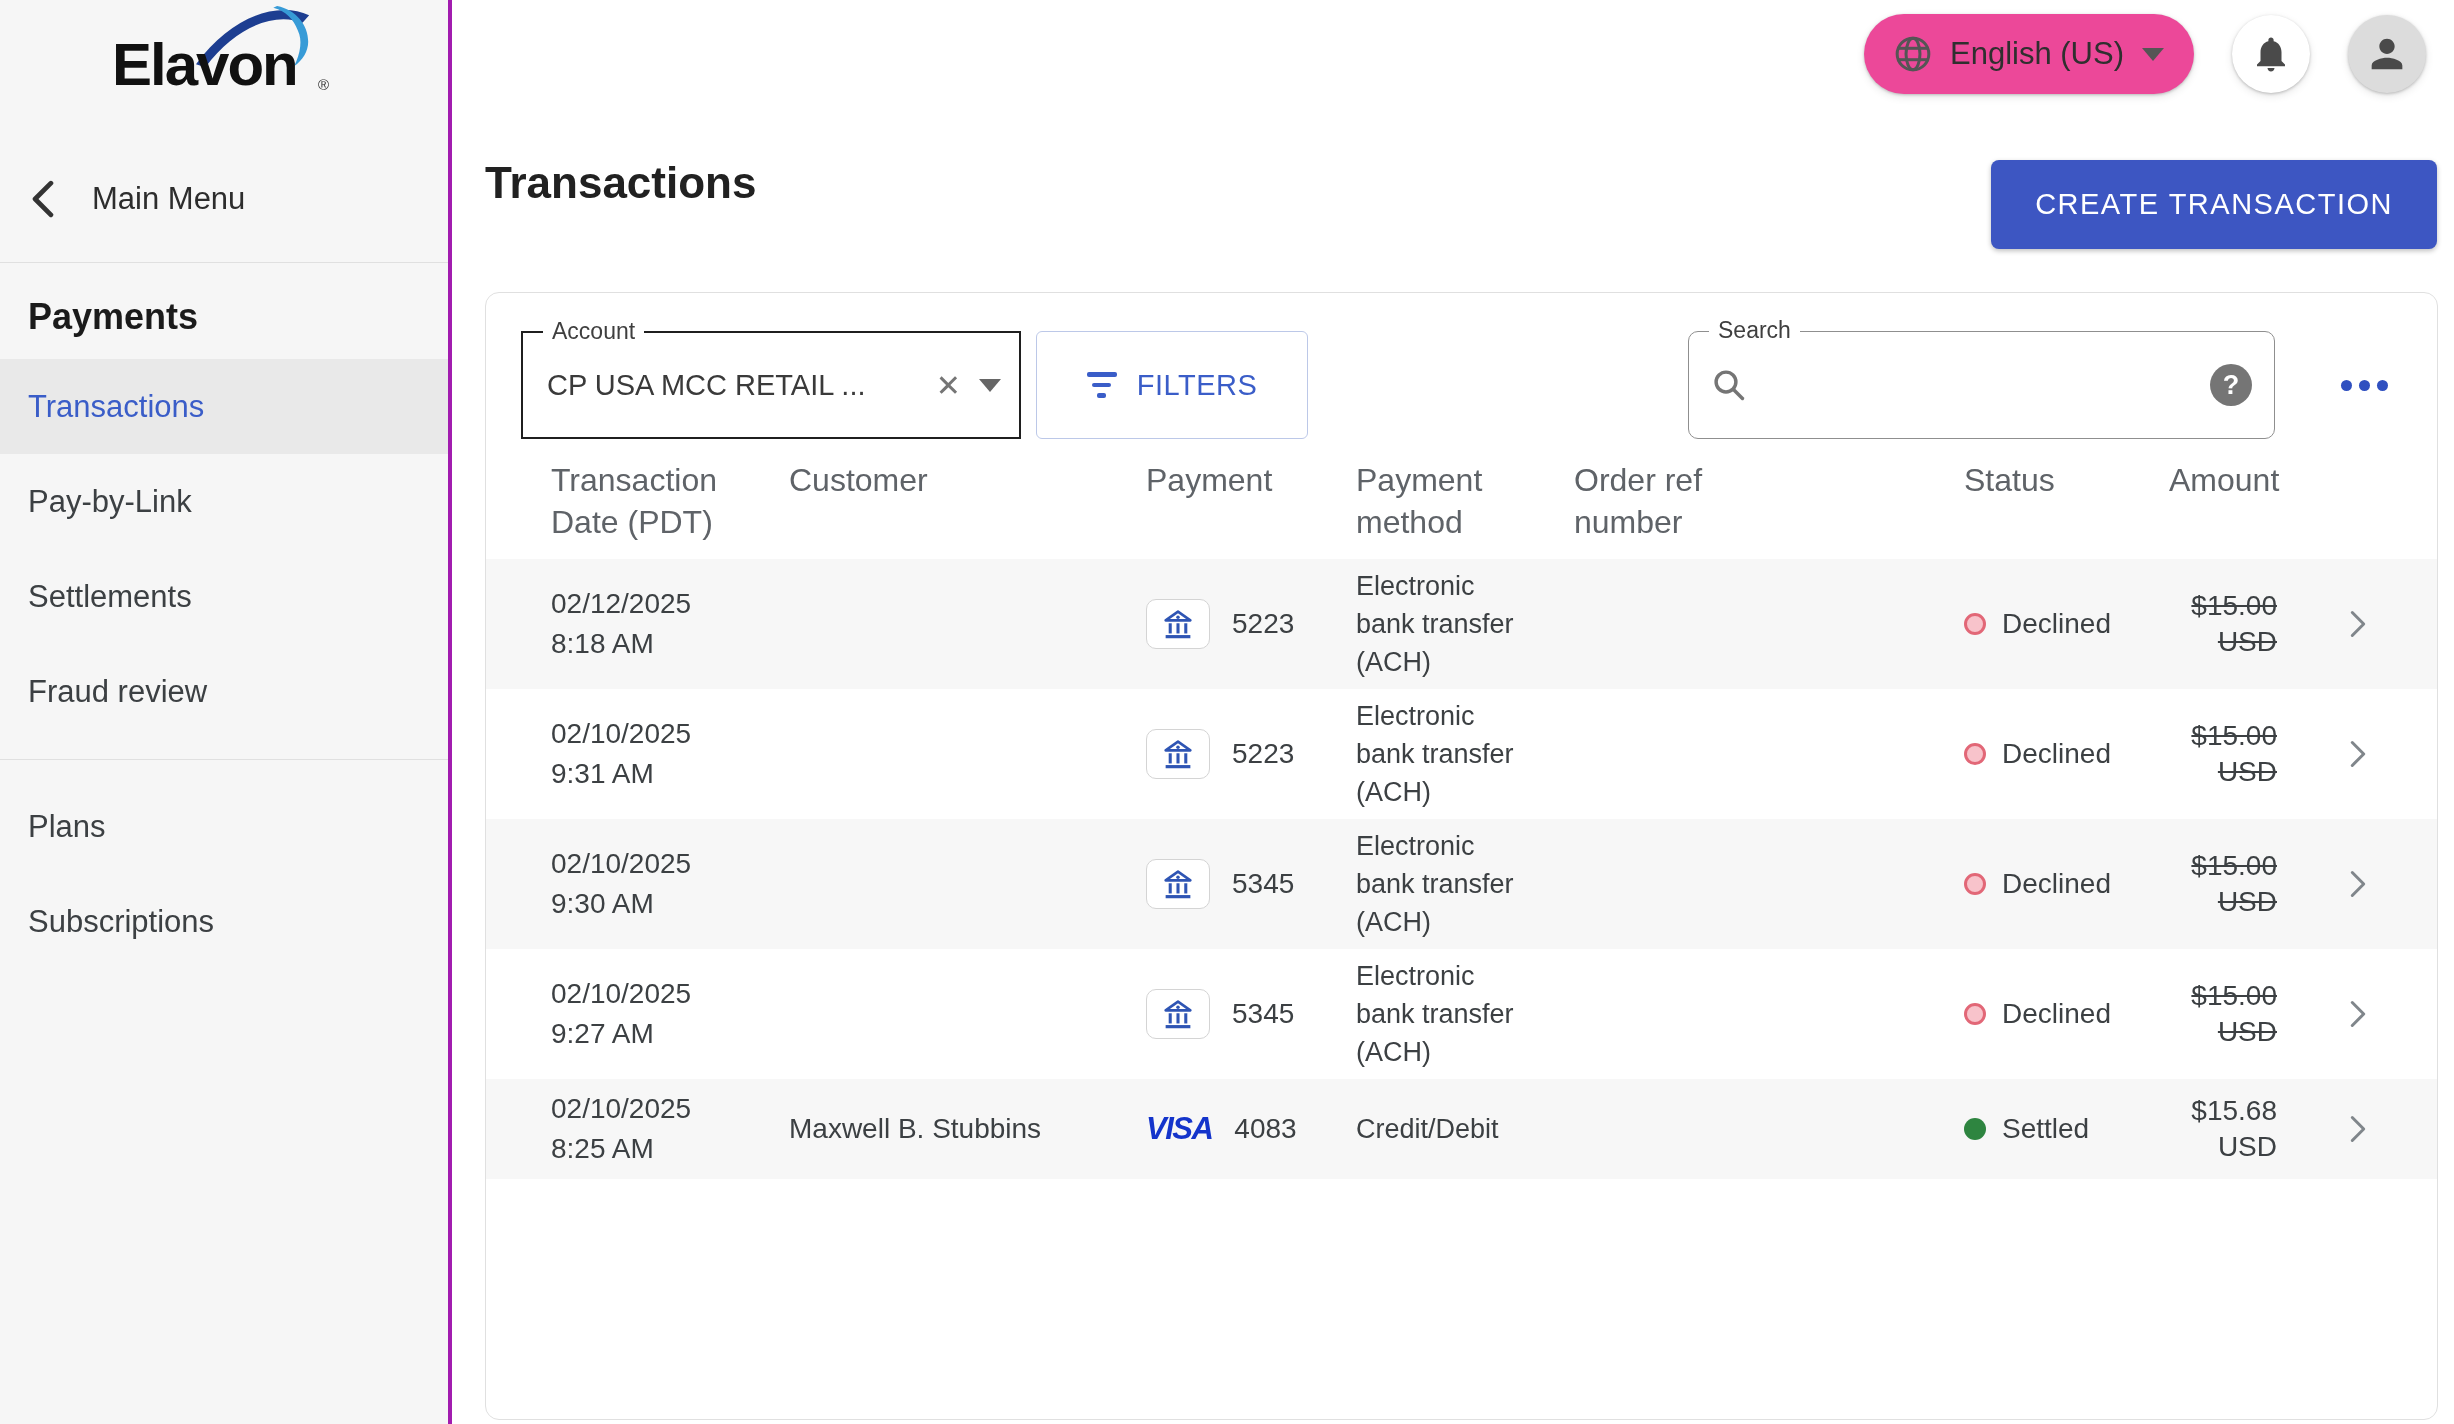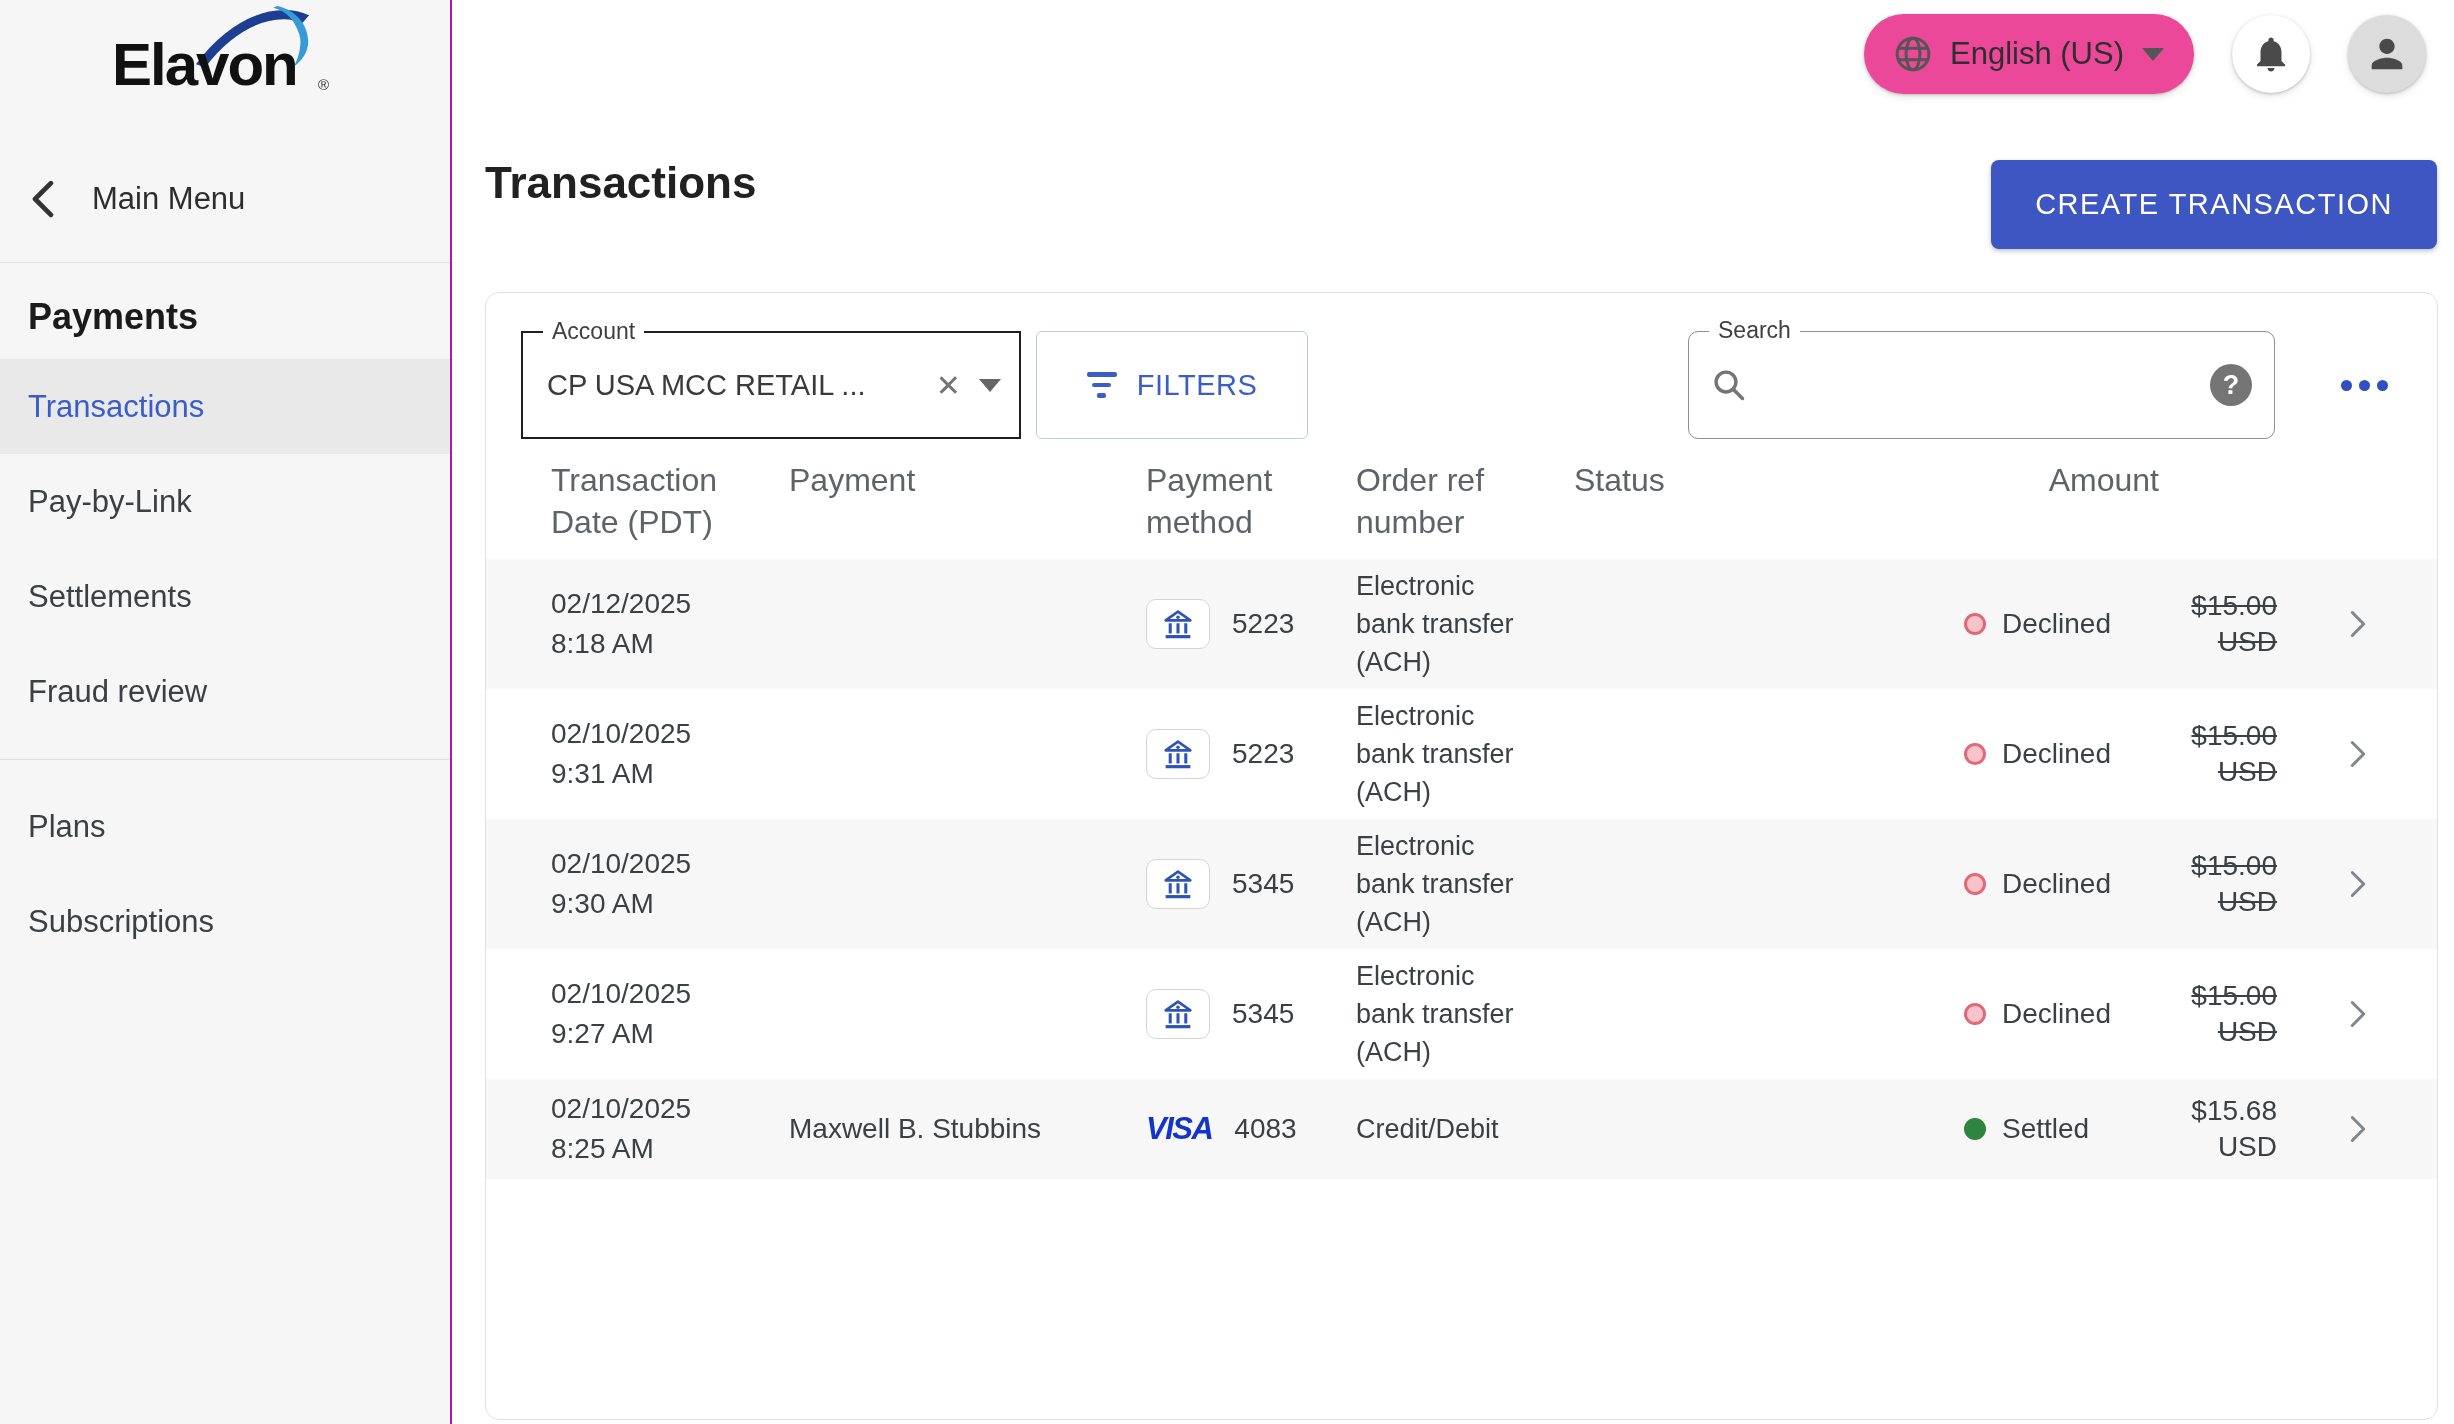--- a/index.html
+++ b/index.html
@@ -4,21 +4,21 @@
 <style>
   * { margin:0; padding:0; box-sizing:border-box; }
   html,body { width:2454px; height:1424px; }
   body {
     font-family:"Liberation Sans", sans-serif;
     background:#ffffff; color:#3c4043; position:relative; overflow:hidden;
   }
 
   
   .sidebar { position:absolute; left:0; top:0; bottom:0; width:452px;
-    background:var(--sidebar-bg,#f6f6f6); border-right:2px solid #a21caf; }
+    background:var(--sidebar-bg,#f6f6f6); border-right:4px solid #a21caf; }
   .logo { position:absolute; left:112px; top:4px; width:240px; height:96px; }
   .logo .swoosh { position:absolute; left:66px; top:0; width:168px; height:66px; }
   .logo .logo-text { position:absolute; left:0; top:26px; font-size:60px; font-weight:700;
     color:#111111; letter-spacing:-2px; z-index:2; }
   .logo .reg { position:absolute; left:206px; top:72px; font-size:15px; color:#333; z-index:2; }
 
   .back-row { position:absolute; top:164px; left:0; right:0; height:70px;
     display:flex; align-items:center; cursor:pointer; }
   .back-row .chev-left { margin-left:30px; width:26px; height:38px; }
   .back-row .back-label { margin-left:36px; font-size:31px; color:#2d2d2d; }
@@ -224,20 +224,21 @@
 
     <div class="more-btn">
       <i></i>
         <i></i>
         <i></i>
     </div>
   </div>
 
   <div class="thead">
     <div class="th th-date">Transaction Date (PDT)</div>
+    <div class="th">Customer</div>
     <div class="th">Payment</div>
     <div class="th th-method">Payment method</div>
     <div class="th th-orderref">Order ref number</div>
     <div class="th">Status</div>
     <div class="th th-amount">Amount</div>
     <div class="th"></div>
   </div>
 
   <div>
       <div class="trow alt">

